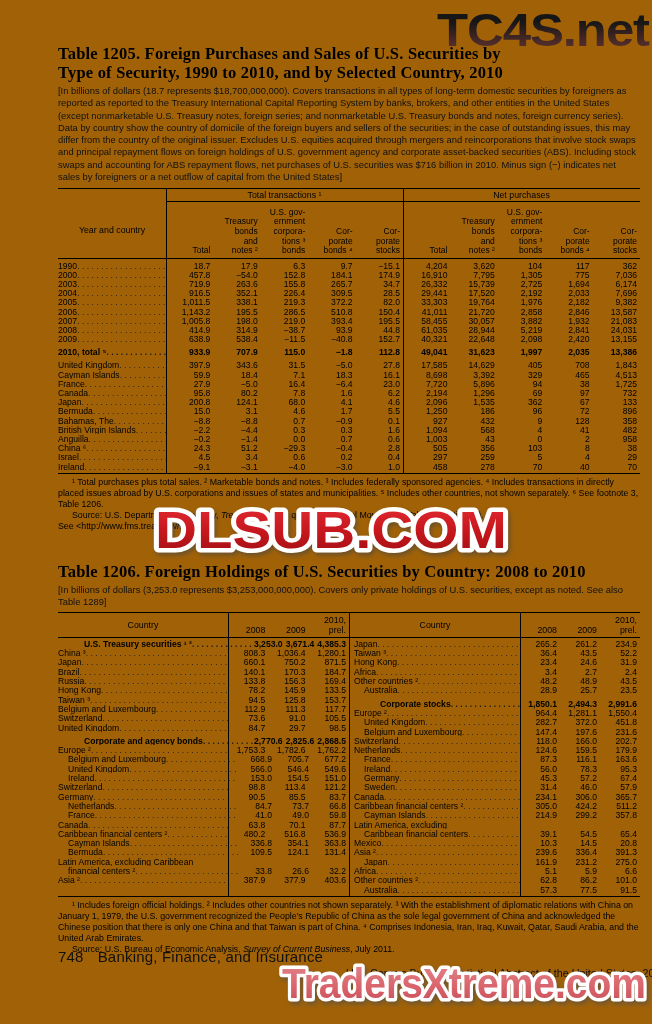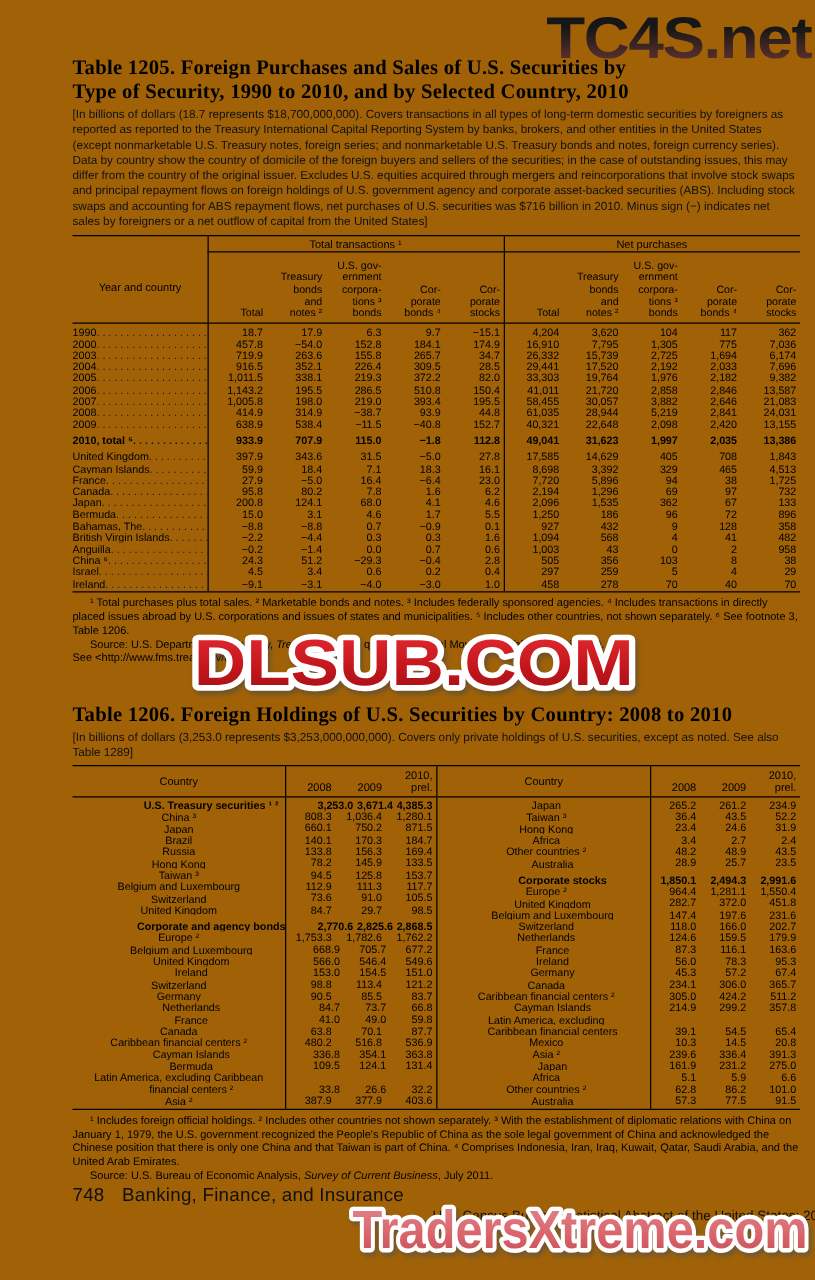--- a/index.html
+++ b/index.html
@@ -45,21 +45,21 @@
   .half.left{border-right:1px solid #000;}
   .half .vline{position:absolute;top:0;bottom:0;left:170px;width:1px;background:#000;}
   .hrow{display:flex;border-bottom:1.2px solid #000;height:24px;font-size:8.8px;}
   .hrow .hstub{width:170px;display:flex;align-items:center;justify-content:center;}
   .hrow .hy{flex:1;display:flex;align-items:flex-end;justify-content:flex-end;text-align:right;
             white-space:pre-line;line-height:1.1;padding:1px 3px 2px 0;}
   .h-body{padding:1px 0 2px 0;}
   .r6{display:flex;height:9.3px;align-items:center;font-size:8.6px;}
   .r6.gap{margin-top:4px;}
   .r6.bold{font-weight:bold;}
-  .r6 .stub6{width:170px;display:flex;align-items:center;overflow:hidden;height:100%;flex-direction:column;}
+  .r6 .stub6{width:170px;display:flex;align-items:center;overflow:hidden;height:100%;}
   .r6 .v6{flex:1;text-align:right;padding-right:3px;}
   .ind1{padding-left:10px;} .ind2{padding-left:26px;}
   .half.right .stub6{padding-left:4px;box-sizing:border-box;}
   .half.right .ind1{padding-left:14px;} .half.right .ind2{padding-left:30px;}
 
   
   .footer-line{position:absolute;left:58px;top:948px;font-size:15px;letter-spacing:.2px;color:#101010;}
   .footer-line .pgnum{margin-right:14px;}
   .credit{position:absolute;left:346px;top:967px;font-size:10.8px;color:#101010;white-space:nowrap;}
 
@@ -225,21 +225,21 @@
               <span class="dots"></span>
             </div>
             <div class="v">1,005.8</div>
             <div class="v">198.0</div>
             <div class="v">219.0</div>
             <div class="v">393.4</div>
             <div class="v">195.5</div>
             <div class="v">58,455</div>
             <div class="v">30,057</div>
             <div class="v">3,882</div>
-            <div class="v">2,646</div>
+            <div class="v">1,932</div>
             <div class="v">21,083</div>
           </div>
           <div class="trow">
             <div class="stub">
               <span class="lbl">2008</span>
               <span class="dots"></span>
             </div>
             <div class="v">414.9</div>
             <div class="v">314.9</div>
             <div class="v">−38.7</div>
@@ -871,20 +871,29 @@
               <div class="r6">
                 <div class="stub6 ind1">
                   <span class="lbl">Germany</span>
                   <span class="dots"></span>
                 </div>
                 <div class="v6">45.3</div>
                 <div class="v6">57.2</div>
                 <div class="v6">67.4</div>
               </div>
               <div class="r6">
+                <div class="stub6 ind1">
+                  <span class="lbl">Sweden</span>
+                  <span class="dots"></span>
+                </div>
+                <div class="v6">31.4</div>
+                <div class="v6">46.0</div>
+                <div class="v6">57.9</div>
+              </div>
+              <div class="r6">
                 <div class="stub6">
                   <span class="lbl">Canada</span>
                   <span class="dots"></span>
                 </div>
                 <div class="v6">234.1</div>
                 <div class="v6">306.0</div>
                 <div class="v6">365.7</div>
               </div>
               <div class="r6">
                 <div class="stub6">

